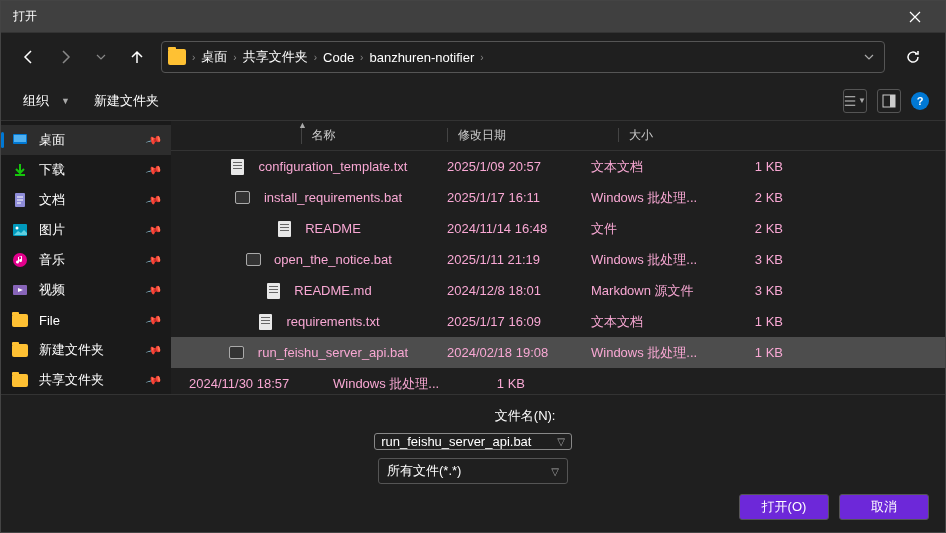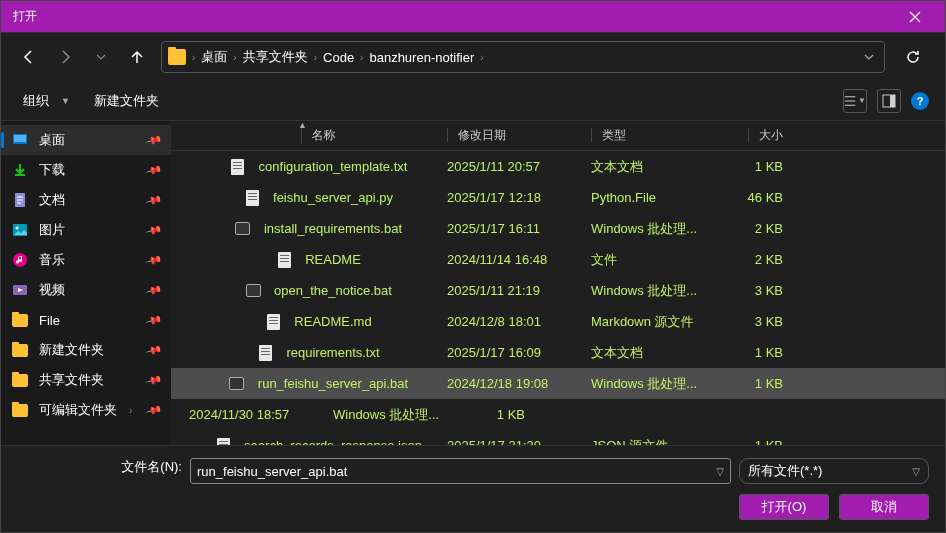--- a/index.html
+++ b/index.html
@@ -1,18 +1,18 @@
 <!DOCTYPE html>
 <html><head>
   <meta charset="utf-8">
   <style>
     * { margin: 0; padding: 0; box-sizing: border-box; font-family: "Segoe UI", "Microsoft YaHei", sans-serif; }
     body { background: #1a1a1a; color: #e0e0e0; width: 946px; height: 533px; overflow: hidden; }
     .window { width: 100%; height: 100%; background: #1f1f1f; border: 1px solid #444; display: flex; flex-direction: column; }
-    .titlebar { height: 32px; display: flex; align-items: center; padding: 0 8px; background: #a21caf; border-bottom: 1px solid #333; }
+    .titlebar { height: 32px; display: flex; align-items: center; padding: 0 8px; background: #404040; border-bottom: 1px solid #333; }
     .titlebar-title { font-size: 12px; color: #fff; flex: 1; padding-left: 4px; }
     .close-btn { width: 44px; height: 100%; display: flex; align-items: center; justify-content: center; color: #fff; cursor: pointer; }
     .navbar { height: 48px; display: flex; align-items: center; padding: 0 16px; gap: 12px; }
     .nav-arrow { width: 24px; height: 24px; display: flex; align-items: center; justify-content: center; color: #888; cursor: pointer; }
     .nav-arrow.enabled { color: #fff; }
     .breadcrumb { flex: 1; height: 32px; border: 1px solid #555; border-radius: 4px; display: flex; align-items: center; padding: 0 6px; gap: 6px; font-size: 13px; }
     .bc-icon { width: 18px; height: 16px; background: #ffc133; border-radius: 2px; position: relative; }
     .bc-icon::before { content: ''; position: absolute; top: -2px; left: 0; width: 8px; height: 3px; background: #ffc133; border-radius: 1px 1px 0 0; }
     .bc-sep { color: #888; font-size: 10px; }
     .bc-item { color: #fff; white-space: nowrap; }
@@ -39,35 +39,35 @@
     .folder-y { width: 16px; height: 13px; background: #ffc133; border-radius: 2px; position: relative; }
     .folder-y::before { content: ''; position: absolute; top: -2px; left: 0; width: 7px; height: 3px; background: #ffc133; border-radius: 1px 1px 0 0; }
     .filelist { flex: 1; display: flex; flex-direction: column; overflow: hidden; }
     .fl-header { height: 30px; display: flex; align-items: center; padding-left: 18px; font-size: 12px; color: #ccc; border-bottom: 1px solid #333; }
     .col-name { width: 258px; display:flex; align-items:center; gap:4px;justify-content:center; }
     .col-date { width: 144px; }
     .col-type { width: 130px; }
     .col-size { width: 70px; text-align: right; padding-right: 8px; }
     .sort-ind { position: absolute; left: 50%; top: -1px; transform: translateX(-260px); font-size: 9px; color: #aaa; }
     .fl-body { flex: 1; overflow-y: auto; }
-    .fl-row { height: 31px; display: flex; align-items: center; padding-left: 18px; font-size: 13px; color: #bef264; cursor: pointer; }
+    .fl-row { height: 31px; display: flex; align-items: center; padding-left: 18px; font-size: 13px; color: #f9a8d4; cursor: pointer; }
     .fl-row.selected { background: #4d4d4d; }
     .file-icon { width: 18px; height: 18px; margin-right: 8px; display: inline-flex; align-items: center; justify-content: center; font-size: 13px; }
     .doc-i { width: 13px; height: 16px; background: #e8e8e8; border-radius: 1px; position: relative; }
     .doc-i::before { content: ''; position: absolute; top: 3px; left: 2px; right: 2px; height: 1px; background: #666; box-shadow: 0 3px 0 #666, 0 6px 0 #666; }
     .bat-i { width: 15px; height: 13px; background: #333; border: 1px solid #aaa; border-radius: 2px; }
     .bottom { border-top: 1px solid #333; padding: 12px 16px; display: flex; flex-direction: column; gap: 10px; }
-    .fn-row { display: flex; align-items: flex-start; gap: 8px; }
+    .fn-row { display: flex; align-items: center; gap: 8px; flex-direction: column; }
     .fn-label { font-size: 13px; color: #fff; width: 165px; text-align: right; }
     .fn-input { flex: 1; height: 26px; border: 1px solid #888; border-radius: 3px; background: #1f1f1f; display: flex; align-items: center; padding: 0 6px; }
     .fn-input input { flex: 1; background: transparent; border: none; color: #fff; font-size: 13px; outline: none; }
     .fn-drop { color: #aaa; font-size: 10px; }
-    .filter-select { width: 190px; height: 26px; border: 1px solid #555; border-radius: 9px; background: #1f1f1f; display: flex; align-items: center; padding: 0 8px; font-size: 13px; color: #fff; }
+    .filter-select { width: 190px; height: 26px; border: 1px solid #555; border-radius: 3px; background: #1f1f1f; display: flex; align-items: center; padding: 0 8px; font-size: 13px; color: #fff; }
     .btns { display: flex; gap: 10px; justify-content: flex-end; }
-    .dlg-btn { width: 90px; height: 26px; border: 1px solid #555; border-radius: 3px; background: #a21caf; color: #fff; font-size: 13px; display: flex; align-items: center; justify-content: center; cursor: pointer; }
+    .dlg-btn { width: 90px; height: 26px; border: 1px solid #555; border-radius: 3px; background: #6d28d9; color: #fff; font-size: 13px; display: flex; align-items: center; justify-content: center; cursor: pointer; }
     svg { display: block; }
   </style>
 </head>
 <body>
 
 <div class="window">
   <div class="titlebar">
     <span class="titlebar-title">打开</span>
     <div class="close-btn">
       <svg width="12" height="12" viewBox="0 0 12 12">
@@ -247,45 +247,33 @@
     <span class="sb-pin">📌</span>
         </div>
       </div>
     <div class="filelist">
       <div class="fl-header" style="position:relative">
         <span class="sort-ind">▲</span>
         <div class="col-name">
             <span style="border-left:1px solid #444;padding-left:10px">名称</span>
           </div>
         <div class="col-date"><span style="border-left:1px solid #444;padding-left:10px">修改日期</span></div>
-        <div class="col-type"><span style="border-left:1px solid #444;padding-left:10px">类型</span></div>
         <div class="col-size"><span style="border-left:1px solid #444;padding-left:10px">大小</span></div>
       </div>
       <div class="fl-body" id="flbody">
           <div class="fl-row">
             <div class="col-name">
               <span class="file-icon">
                 <div class="doc-i"></div>
               </span>
               <span>configuration_template.txt</span>
             </div>
-    <div class="col-date">2025/1/11 20:57</div>
+    <div class="col-date">2025/1/09 20:57</div>
     <div class="col-type">文本文档</div>
     <div class="col-size">1 KB</div>
-          </div>
-          <div class="fl-row">
-            <div class="col-name">
-              <span class="file-icon">
-                <div class="doc-i"></div>
-              </span>
-              <span>feishu_server_api.py</span>
-            </div>
-    <div class="col-date">2025/1/17 12:18</div>
-    <div class="col-type">Python.File</div>
-    <div class="col-size">46 KB</div>
           </div>
           <div class="fl-row">
             <div class="col-name">
               <span class="file-icon">
                 <div class="bat-i"></div>
               </span>
               <span>install_requirements.bat</span>
             </div>
     <div class="col-date">2025/1/17 16:11</div>
     <div class="col-type">Windows 批处理...</div>
@@ -335,21 +323,21 @@
     <div class="col-type">文本文档</div>
     <div class="col-size">1 KB</div>
           </div>
           <div class="fl-row selected">
             <div class="col-name">
               <span class="file-icon">
                 <div class="bat-i"></div>
               </span>
               <span>run_feishu_server_api.bat</span>
             </div>
-    <div class="col-date">2024/12/18 19:08</div>
+    <div class="col-date">2024/02/18 19:08</div>
     <div class="col-type">Windows 批处理...</div>
     <div class="col-size">1 KB</div>
           </div>
           <div class="fl-row">
     <div class="col-date">2024/11/30 18:57</div>
     <div class="col-type">Windows 批处理...</div>
     <div class="col-size">1 KB</div>
           </div>
           <div class="fl-row">
             <div class="col-name">

